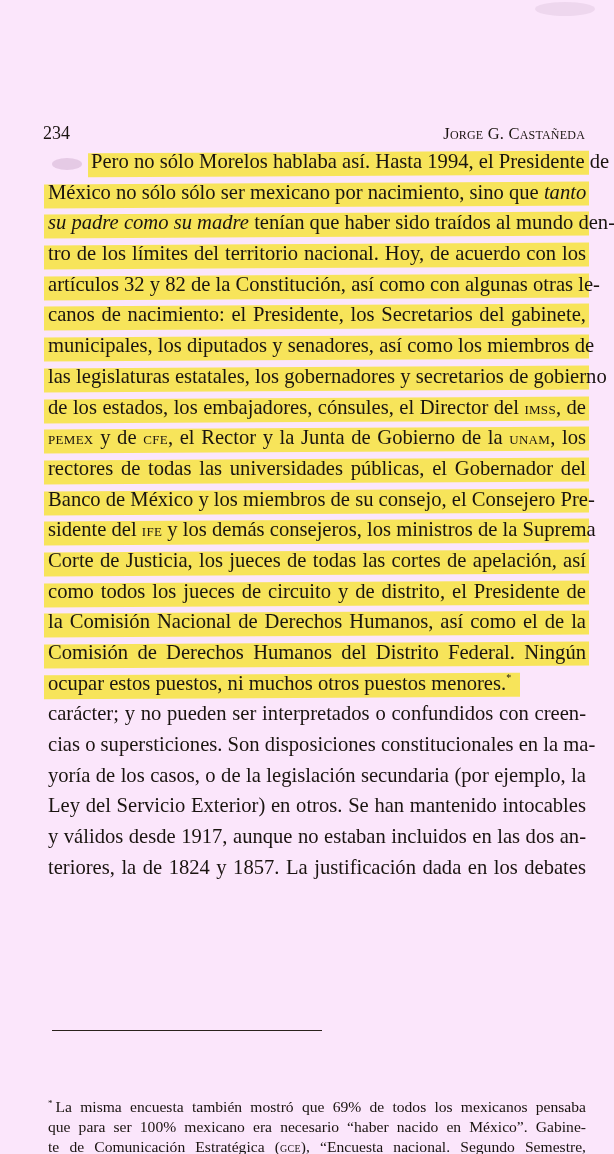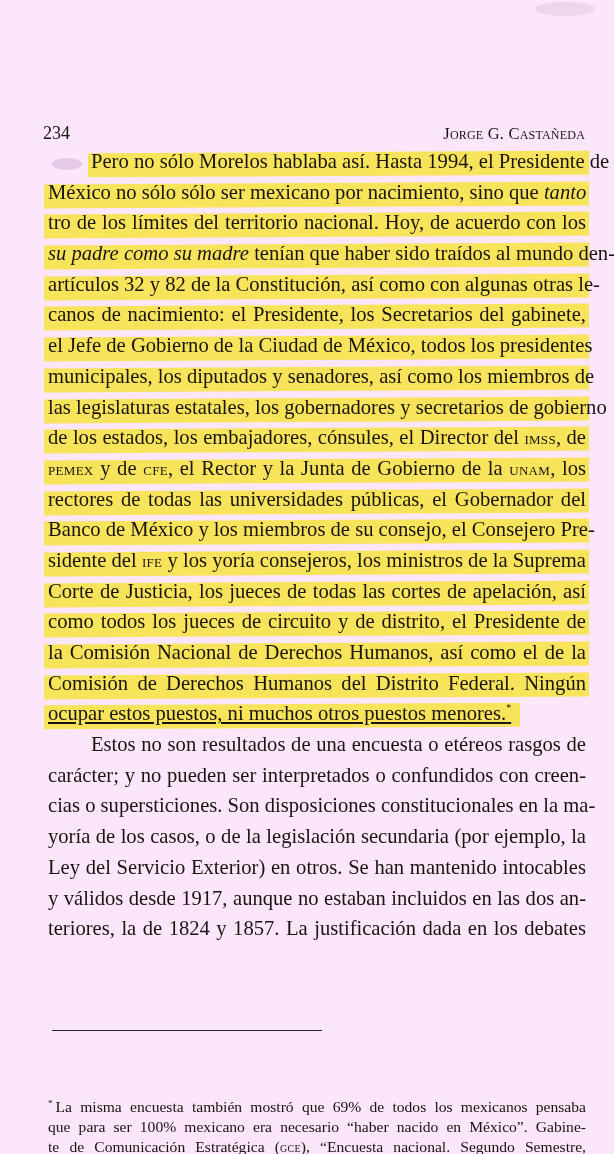--- a/index.html
+++ b/index.html
@@ -51,21 +51,20 @@
       height: 30.7px;
       line-height: 30.7px;
       font-size: 20.6px;
       white-space: nowrap;
       position: relative;
       text-align: justify;
       text-align-last: justify;
     }
     .line.last {
       text-align-last: left;
-      text-decoration: underline;
     }
     .line.indent {
       padding-left: 43px;
     }
     .line .hl {
       position: absolute;
       left: -4px;
       right: -3px;
       top: 6px;
       bottom: 1px;
@@ -132,40 +131,36 @@
       <div class="line indent">
         <span class="hl"></span>
         <span class="txt">Pero no sólo Morelos hablaba así. Hasta 1994, el Presidente de</span>
       </div>
       <div class="line">
         <span class="hl"></span>
         <span class="txt"><span>México no sólo sólo ser mexicano por nacimiento, sino que</span> <em>tanto</em></span>
       </div>
       <div class="line">
         <span class="hl"></span>
+        <span class="txt"><em>su padre como su madre</em> <span>tenían que haber sido traídos al mundo den-</span></span>
+      </div>
+      <div class="line">
+        <span class="hl"></span>
         <span class="txt">tro de los límites del territorio nacional. Hoy, de acuerdo con los</span>
       </div>
       <div class="line">
         <span class="hl"></span>
-        <span class="txt"><em>su padre como su madre</em> <span>tenían que haber sido traídos al mundo den-</span></span>
-      </div>
-      <div class="line">
-        <span class="hl"></span>
         <span class="txt">artículos 32 y 82 de la Constitución, así como con algunas otras le-</span>
       </div>
       <div class="line">
         <span class="hl"></span>
         <span class="txt">canos de nacimiento: el Presidente, los Secretarios del gabinete,</span>
       </div>
       <div class="line">
         <span class="hl"></span>
-        <span class="txt">el Jefe de Gobierno de la Ciudad de México, todos los presidentes</span>
-      </div>
-      <div class="line">
-        <span class="hl"></span>
         <span class="txt">municipales, los diputados y senadores, así como los miembros de</span>
       </div>
       <div class="line">
         <span class="hl"></span>
         <span class="txt">las legislaturas estatales, los gobernadores y secretarios de gobierno</span>
       </div>
       <div class="line">
         <span class="hl"></span>
         <span class="txt"><span>de los estados, los embajadores, cónsules, el Director del</span> <span class="sc">imss</span><span>, de</span></span>
       </div>
@@ -176,21 +171,21 @@
       <div class="line">
         <span class="hl"></span>
         <span class="txt">rectores de todas las universidades públicas, el Gobernador del</span>
       </div>
       <div class="line">
         <span class="hl"></span>
         <span class="txt">Banco de México y los miembros de su consejo, el Consejero Pre-</span>
       </div>
       <div class="line">
         <span class="hl"></span>
-        <span class="txt"><span>sidente del</span> <span class="sc">ife</span> <span>y los yoría consejeros, los ministros de la Suprema</span></span>
+        <span class="txt"><span>sidente del</span> <span class="sc">ife</span> <span>y los demás consejeros, los ministros de la Suprema</span></span>
       </div>
       <div class="line">
         <span class="hl"></span>
         <span class="txt">Corte de Justicia, los jueces de todas las cortes de apelación, así</span>
       </div>
       <div class="line">
         <span class="hl"></span>
         <span class="txt">como todos los jueces de circuito y de distrito, el Presidente de</span>
       </div>
       <div class="line">
@@ -201,23 +196,20 @@
         <span class="hl"></span>
         <span class="txt">Comisión de Derechos Humanos del Distrito Federal. Ningún</span>
       </div>
       <div class="line last">
         <span class="hl" style="right:66px;"></span>
         <span class="txt"><span>ocupar estos puestos, ni muchos otros puestos menores.</span><sup class="fnref">*</sup></span>
       </div>
     </div>
 
     <div>
-      <div class="line indent">
-        <span class="txt">Estos no son resultados de una encuesta o etéreos rasgos de</span>
-      </div>
       <div class="line">
         <span class="txt">carácter; y no pueden ser interpretados o confundidos con creen-</span>
       </div>
       <div class="line">
         <span class="txt">cias o supersticiones. Son disposiciones constitucionales en la ma-</span>
       </div>
       <div class="line">
         <span class="txt">yoría de los casos, o de la legislación secundaria (por ejemplo, la</span>
       </div>
       <div class="line">

